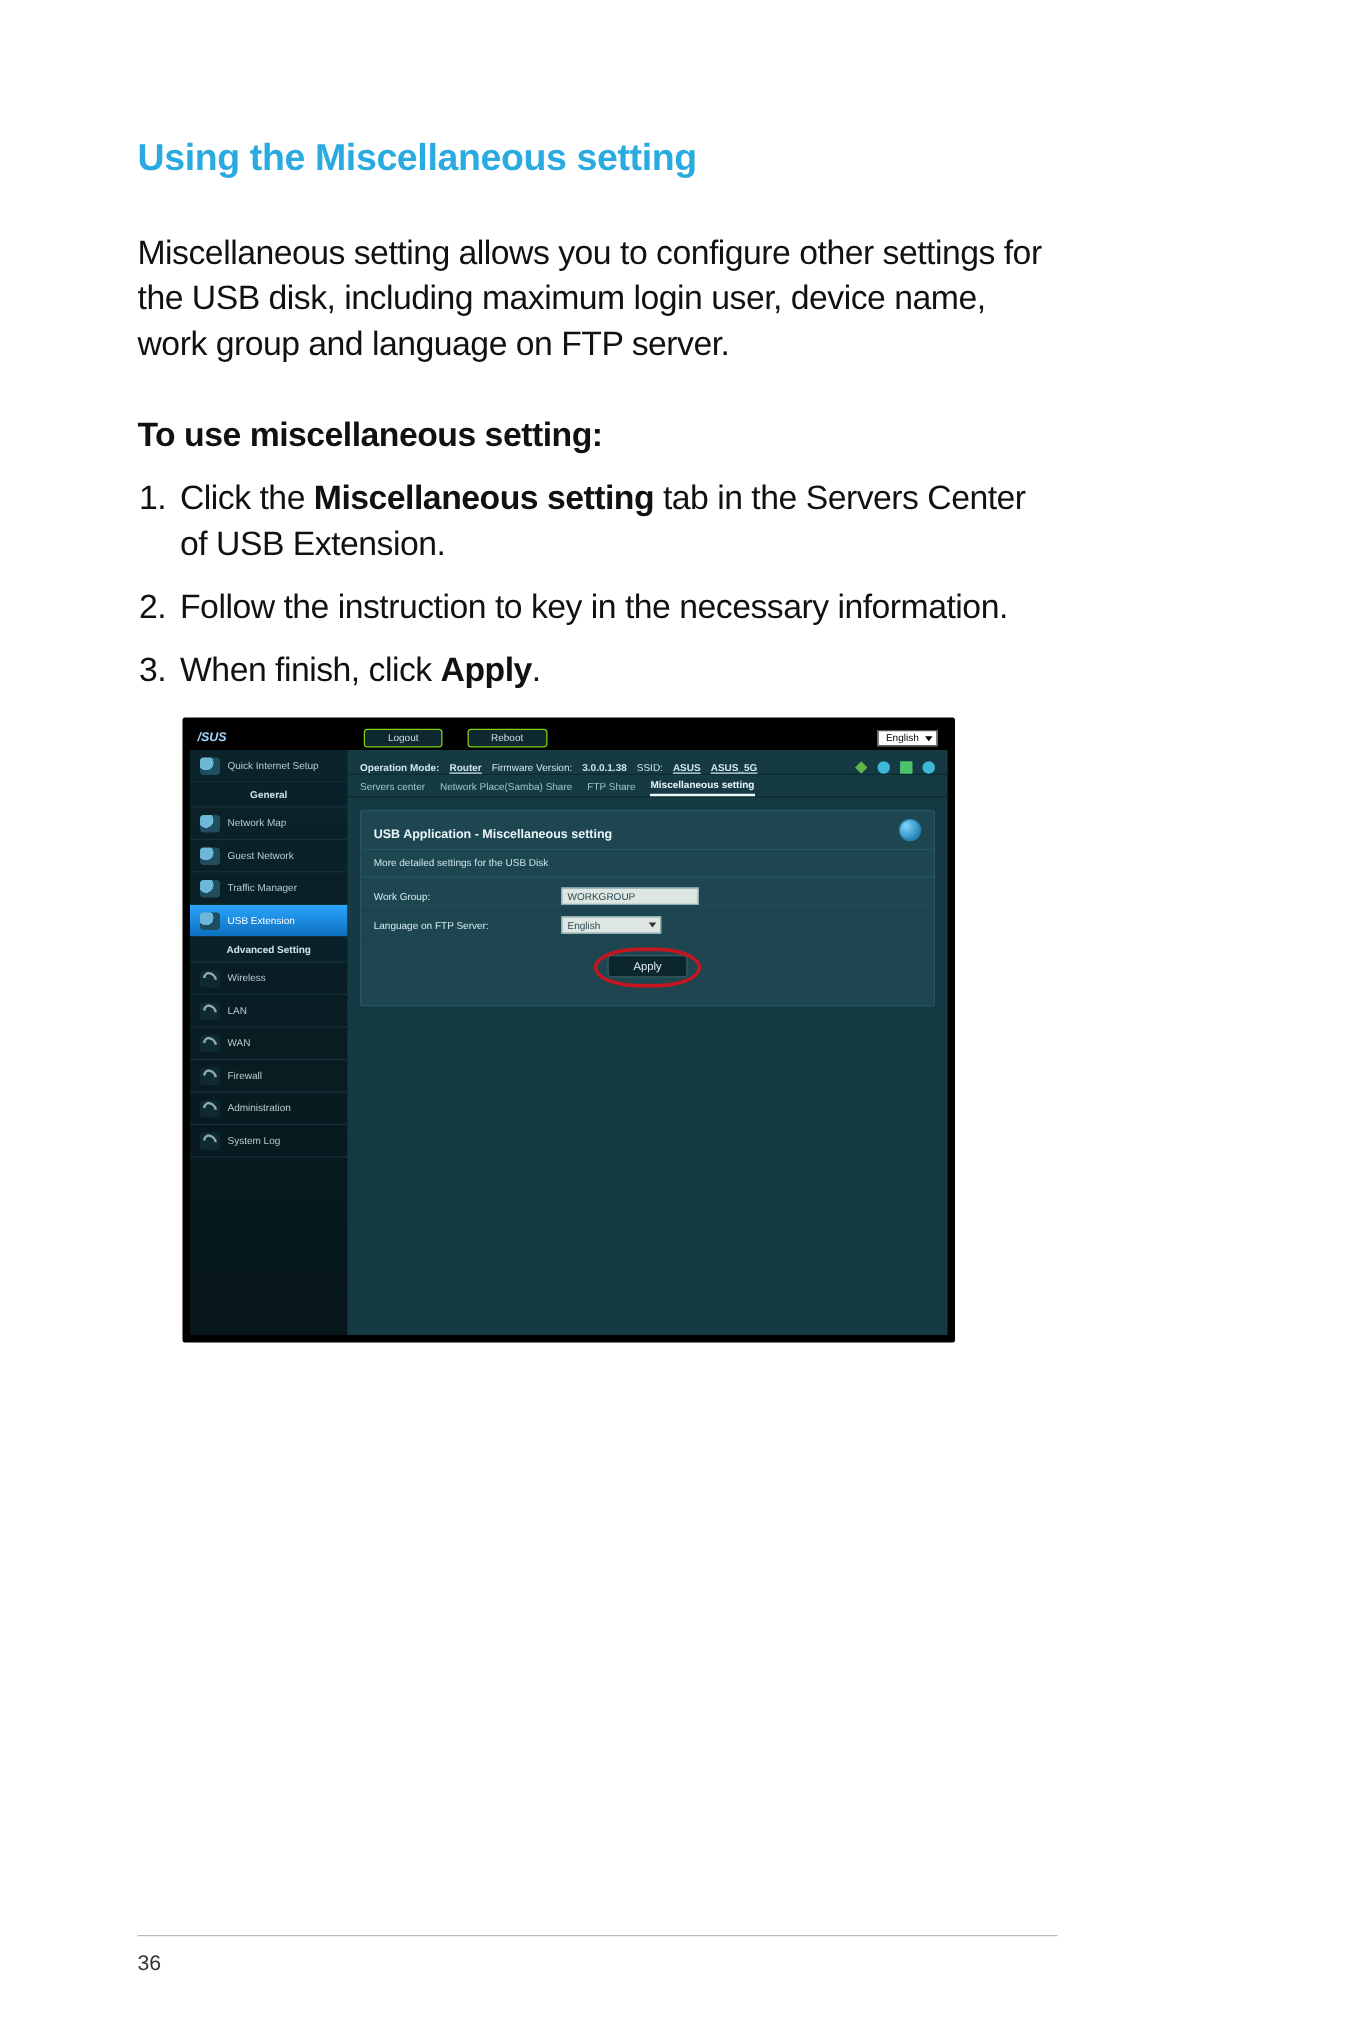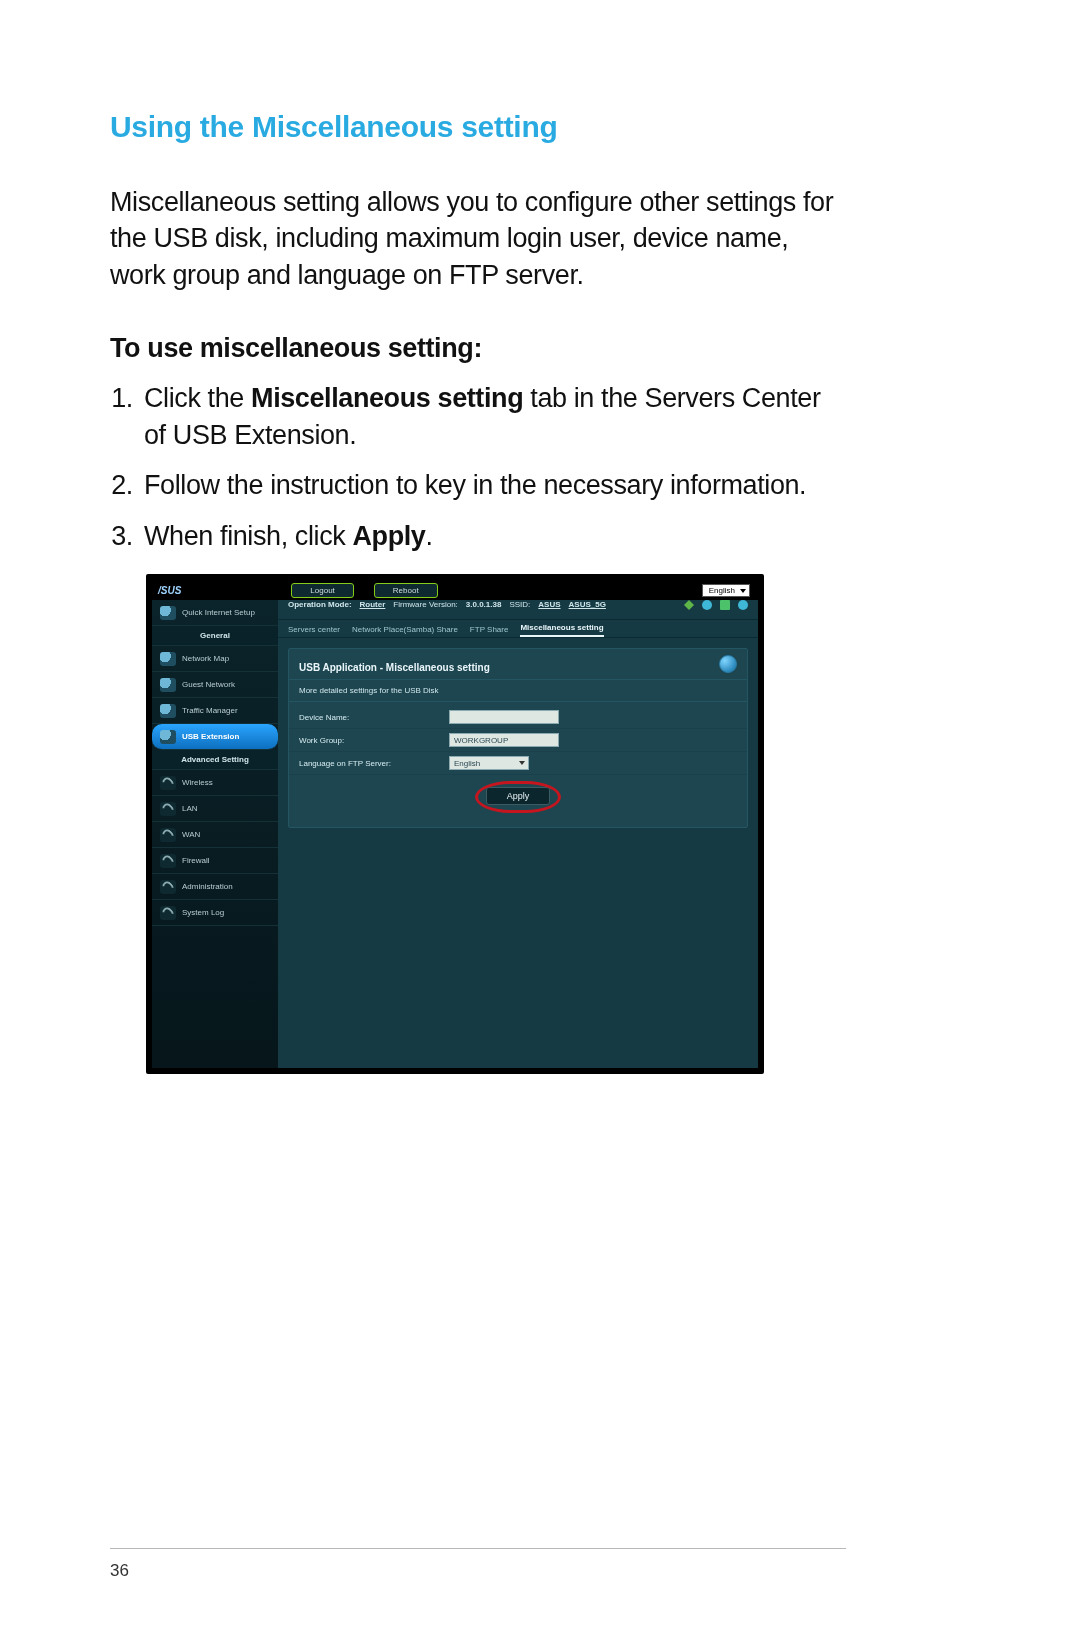--- a/index.html
+++ b/index.html
@@ -17,26 +17,26 @@
   .shot *{box-sizing:border-box;}
   .topbar{height:20px;display:flex;align-items:center;color:#cfdde0;font-size:8px;}
   .logo{color:#9fd4ff;font-style:italic;font-weight:700;font-size:10px;margin-left:6px;margin-right:110px;}
   .tbtn{background:#0e2a30;border:1px solid #84cc16;border-radius:3px;padding:2px 18px;margin-right:20px;color:#cfdde0;font-size:8px;}
   .lang{margin-left:auto;margin-right:8px;background:#fff;color:#000;border:1px solid #555;font-size:8px;padding:1px 14px 1px 6px;position:relative;}
   .lang:after{content:"";position:absolute;right:3px;top:4px;border-left:3px solid transparent;border-right:3px solid transparent;border-top:4px solid #000;}
   .shot-body{display:flex;height:468px;background:#0e2a30;border-radius:2px;}
   .sidebar{width:126px;background:linear-gradient(#0b232a,#06161b);}
   .sb-item{display:flex;align-items:center;gap:6px;padding:5px 8px;border-bottom:1px solid #153138;color:#b8cdd2;font-size:8px;height:26px;}
   .sb-item.header{justify-content:center;font-weight:700;background:#09222a;font-size:8px;color:#cfe5ea;height:20px;}
-  .sb-item.active{background:linear-gradient(#2aa5ff,#0d6fbf);color:#fff;font-weight:700;border-radius:10px;}
+  .sb-item.active{background:linear-gradient(#2aa5ff,#0d6fbf);color:#fff;font-weight:400;}
   .sb-icon{width:16px;height:14px;display:inline-block;background:radial-gradient(circle at 30% 30%,#6fb7d6 0 40%,#1e4e60 41% 100%);border-radius:3px;flex:0 0 16px;}
   .sb-icon.wrench{background:#0e2a30;position:relative;}
   .sb-icon.wrench:before{content:"";position:absolute;inset:2px;border:2px solid #8aa9b0;border-radius:50%;border-bottom-color:transparent;border-right-color:transparent;transform:rotate(45deg);}
   .main{flex:1;background:#153a43;position:relative;}
-  .statusline{height:20px;display:flex;align-items:flex-start;gap:8px;padding:0 10px;color:#cfe5ea;font-size:8px;border-bottom:1px solid #0b2b33;}
+  .statusline{height:20px;display:flex;align-items:flex-end;gap:8px;padding:0 10px;color:#cfe5ea;font-size:8px;border-bottom:1px solid #0b2b33;}
   .statusline .bold{font-weight:700;}
   .icons-right{margin-left:auto;display:flex;gap:8px;align-items:center;}
   .ic{width:10px;height:10px;display:inline-block;}
   .ic.green{background:#5fb648;clip-path:polygon(50% 0,100% 50%,50% 100%,0 50%);}
   .ic.usb{background:#4cc36b;border-radius:1px;}
   .ic.blue{background:#3fb7d6;border-radius:50%;}
   .tabs{height:18px;display:flex;padding:0 10px;gap:12px;align-items:flex-end;border-bottom:1px solid #0b2b33;}
   .tab{color:#9ec7d0;font-size:8px;padding:3px 0;}
   .tab.active{color:#e9f6fa;border-bottom:2px solid #e9f6fa;font-weight:700;}
   .card{margin:10px;background:#1d4650;border:1px solid #235662;border-radius:2px;}
@@ -153,24 +153,20 @@
           <span class="tab active">Miscellaneous setting</span>
         </div>
         <div class="card">
           <div class="card-h">
             <h4>USB Application - Miscellaneous setting</h4>
             <span class="help"></span>
           </div>
           <div class="card-sub">More detailed settings for the USB Disk</div>
           <div class="form">
             <div class="row">
-              <span class="lab">Device Name:</span>
-              <span class="txt w-md"></span>
-            </div>
-            <div class="row">
               <span class="lab">Work Group:</span>
               <span class="txt w-md">WORKGROUP</span>
             </div>
             <div class="row">
               <span class="lab">Language on FTP Server:</span>
               <span class="sel">English</span>
             </div>
             <div class="apply-wrap">
               <span class="ring"></span>
               <span class="apply-btn">Apply</span>

